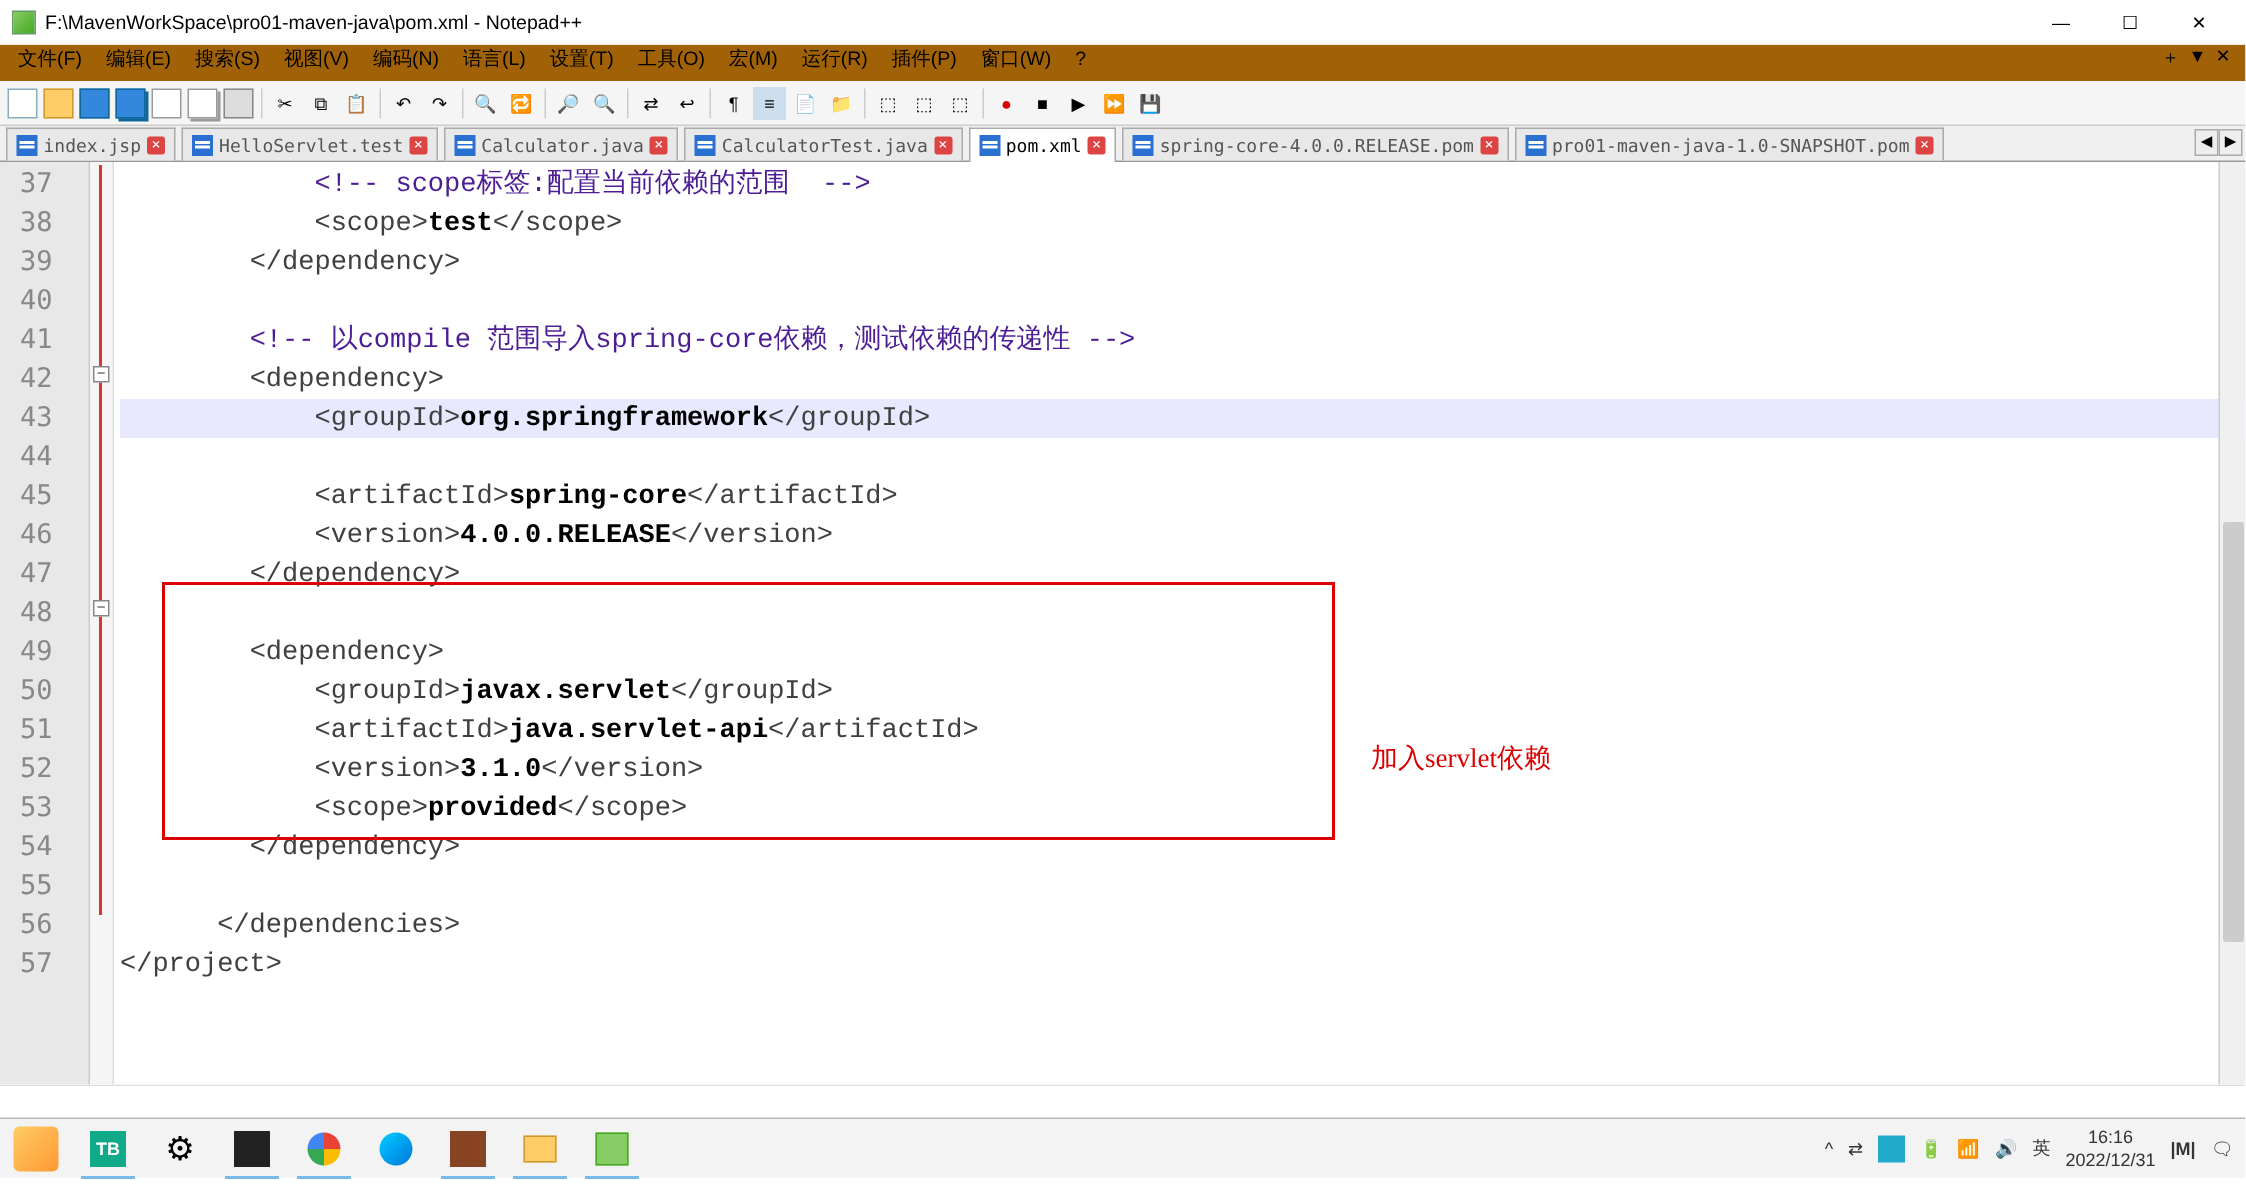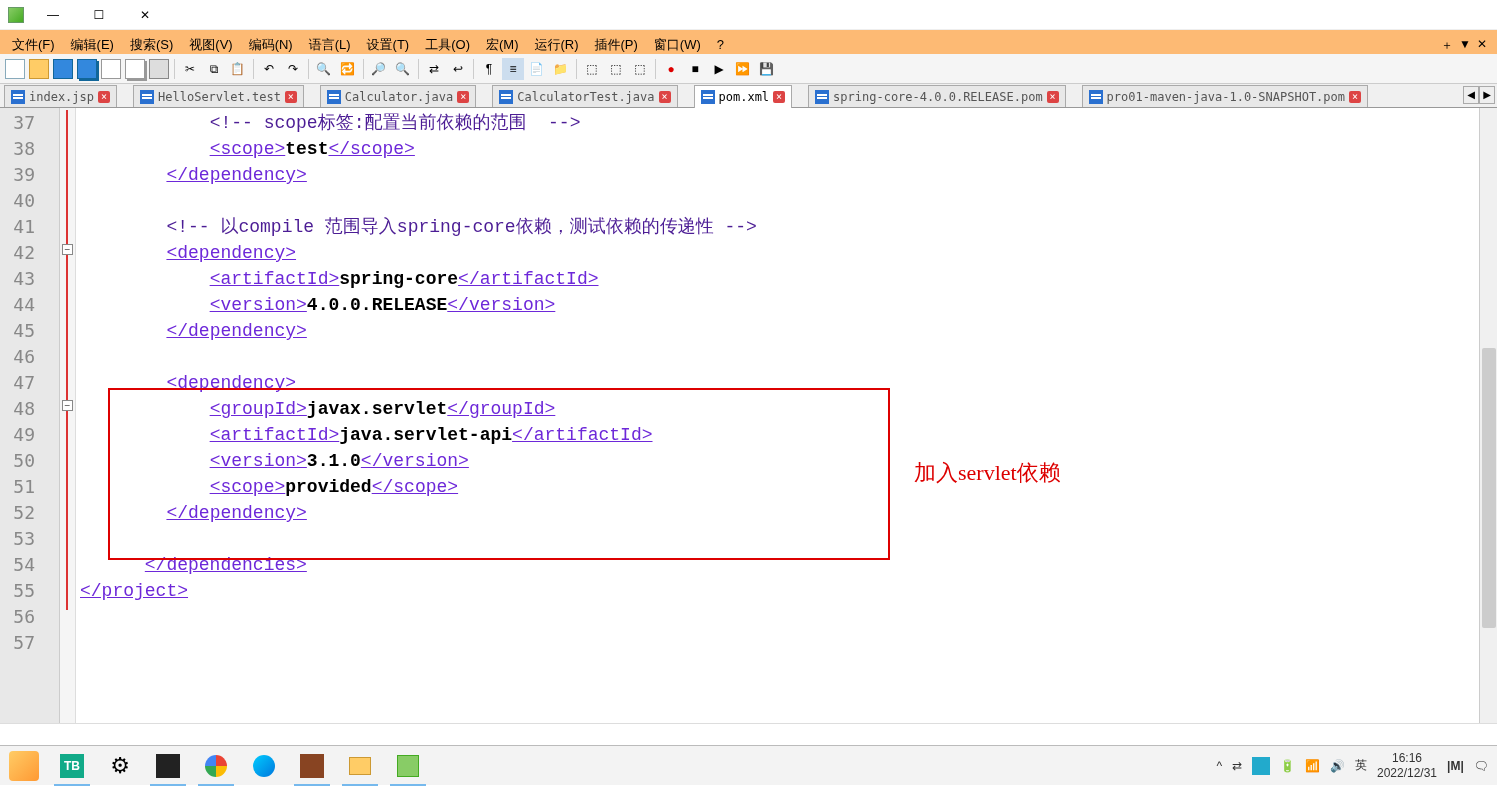--- a/index.html
+++ b/index.html
@@ -1,63 +1,64 @@
 <!DOCTYPE html>
 <html><head>
 <meta charset="utf-8">
 <style>
 * { margin:0; padding:0; box-sizing:border-box; }
 body { font-family:"Microsoft YaHei",Arial,sans-serif; font-size:12px; background:#fff; overflow:hidden; width:1497px; height:797px; position:relative; }
 .title-bar { height:30px; display:flex; align-items:center; padding:0 8px; background:#fff; border-bottom:1px solid #eee; }
 .title-bar .app-icon { width:16px; height:16px; margin-right:6px; background:linear-gradient(135deg,#8c6,#4a2); border:1px solid #696; }
 .title-bar .title { flex:1; color:#000; font-size:13px; }
 .title-bar .win-btn { width:46px; height:30px; display:flex; align-items:center; justify-content:center; color:#000; }
-.menu-bar { height:24px; display:flex; align-items:flex-end; padding:0 4px; gap:0; background:#fdba74; }
+.menu-bar { height:24px; display:flex; align-items:flex-start; padding:0 4px; gap:0; background:#a16207; }
 .menu-bar .menu-item { padding:2px 8px; cursor:pointer; font-size:13px; }
 .menu-bar .flex-spacer { flex:1; }
 .menu-bar .right-icons { display:flex; gap:6px; padding-right:6px; }
 .toolbar { height:30px; display:flex; align-items:center; gap:2px; padding:0 4px; background:#f5f5f5; border-bottom:1px solid #ccc; }
 .toolbar .tb-btn { width:22px; height:22px; border:1px solid transparent; display:flex; align-items:center; justify-content:center; }
 .toolbar .sep { width:1px; height:20px; background:#ccc; margin:0 2px; }
 .tab-bar { height:24px; display:flex; align-items:flex-end; background:#f0f0f0; border-bottom:1px solid #999; padding-left:4px; position:relative; }
-.tab { display:flex; align-items:center; gap:4px; height:22px; padding:0 6px; background:#e8e8e8; border:1px solid #aaa; border-bottom:none; margin-right:16px; font-family:Consolas,monospace; font-size:12px; color:#555; cursor:pointer; }
+.tab { display:flex; align-items:center; gap:4px; height:22px; padding:0 6px; background:#e8e8e8; border:1px solid #aaa; border-bottom:none; margin-right:4px; font-family:Consolas,monospace; font-size:12px; color:#555; cursor:pointer; }
 .tab.active { background:#fff; color:#000; height:23px; margin-bottom:-1px; }
 .tab .tab-icon { width:14px; height:14px; background:#2a70d0; display:inline-block; position:relative; }
 .tab .tab-icon::after { content:""; position:absolute; left:2px; top:4px; width:10px; height:2px; background:#fff; box-shadow:0 3px 0 #fff; }
 .tab .close-x { width:12px; height:12px; font-size:10px; text-align:center; line-height:12px; background:#d44; color:#fff; border-radius:2px; }
 .tab-nav { position:absolute; right:2px; top:2px; display:flex; gap:0; }
 .tab-nav span { width:16px; height:18px; border:1px solid #aaa; background:#eee; text-align:center; line-height:16px; font-size:10px; }
 .editor { display:flex; height:615px; background:#fff; position:relative; }
 .gutter { width:60px; background:#e8e8e8; border-right:1px solid #ccc; text-align:right; padding-right:24px; color:#888; font-family:Consolas,monospace; font-size:18px; line-height:26px; padding-top:2px; }
 .fold-col { width:16px; background:#f5f5f5; border-right:1px solid #ddd; position:relative; }
 .fold-box { position:absolute; width:11px; height:11px; border:1px solid #888; background:#fff; left:2px; text-align:center; line-height:9px; font-size:10px; color:#444; }
 .fold-line { position:absolute; width:2px; background:#d33; left:6px; }
 .code { flex:1; font-family:Consolas,"Courier New",monospace; font-size:18px; line-height:26px; padding-top:2px; padding-left:4px; white-space:pre; position:relative; }
-.tag { color:#6d28d9;text-decoration:underline; }
+.tag { color:#404040; }
 .txt { color:#000; font-weight:bold; }
 .cmt { color:#4c1d95;text-align:right; }
 .hl-line { background:#e8e8ff; display:block; }
 .red-box { position:absolute; border:2px solid #d00; }
-.red-annotation { position:absolute; color:#d00; font-size:22px; font-family:"Microsoft YaHei"; }
+.red-annotation { position:absolute; color:#d00; font-size:18px; font-family:"Microsoft YaHei";margin-top:32px; }
 .vscroll { position:absolute; right:0; top:0; width:18px; height:100%; background:#f0f0f0; border-left:1px solid #ccc; }
 .vscroll .thumb { position:absolute; left:2px; width:14px; background:#ccc; border-radius:2px; }
 .status-strip { height:24px; background:#fff; border-top:1px solid #ddd; }
 .taskbar { position:absolute; bottom:12px; left:0; right:0; height:40px; background:#f3f3f3; border-top:1px solid #bbb; display:flex; align-items:center; }
 .taskbar .start { width:48px; height:40px; display:flex; align-items:center; justify-content:center; }
 .taskbar .tb-app { width:48px; height:40px; display:flex; align-items:center; justify-content:center; position:relative; }
 .taskbar .tb-app.active::after { content:""; position:absolute; bottom:0; left:6px; right:6px; height:2px; background:#76b9ed; }
 .taskbar .tray { margin-left:auto; display:flex; align-items:center; gap:10px; padding-right:8px; font-size:12px; color:#333; }
 .taskbar .clock { text-align:center; line-height:15px; font-size:12px; }
 .icon-sq { width:20px; height:20px; display:inline-block; }
 </style>
 </head>
 <body>
 
 <div class="title-bar">
   <span class="app-icon"></span>
+  <span class="title">F:\MavenWorkSpace\pro01-maven-java\pom.xml - Notepad++</span>
   <div class="win-btn">—</div>
   <div class="win-btn">☐</div>
   <div class="win-btn">✕</div>
 </div>
 
 <div class="menu-bar">
   <span id="menus-mount"><span class="menu-item">文件(F)</span><span class="menu-item">编辑(E)</span><span class="menu-item">搜索(S)</span><span class="menu-item">视图(V)</span><span class="menu-item">编码(N)</span><span class="menu-item">语言(L)</span><span class="menu-item">设置(T)</span><span class="menu-item">工具(O)</span><span class="menu-item">宏(M)</span><span class="menu-item">运行(R)</span><span class="menu-item">插件(P)</span><span class="menu-item">窗口(W)</span><span class="menu-item">?</span></span>
   <span class="flex-spacer"></span>
   <span class="right-icons">
     <span>＋</span>
@@ -193,20 +194,21 @@
     <div class="fold-line" style="top:2px;height:500px;"></div>
     <div class="fold-box" style="top:136px;">−</div>
     <div class="fold-box" style="top:292px;">−</div>
   </div>
   <div class="code" id="code"><span>            <span class="cmt">&lt;!-- scope标签:配置当前依赖的范围  --&gt;</span></span>
 <span>            <span class="tag">&lt;scope&gt;</span><span class="txt">test</span><span class="tag">&lt;/scope&gt;</span></span>
 <span>        <span class="tag">&lt;/dependency&gt;</span></span>
 <span></span>
 <span>        <span class="cmt">&lt;!-- 以compile 范围导入spring-core依赖，测试依赖的传递性 --&gt;</span></span>
 <span>        <span class="tag">&lt;dependency&gt;</span></span>
+<span class="hl-line">            <span class="tag">&lt;groupId&gt;</span><span class="txt">org.springframework</span><span class="tag">&lt;/groupId&gt;</span></span>
 <span>            <span class="tag">&lt;artifactId&gt;</span><span class="txt">spring-core</span><span class="tag">&lt;/artifactId&gt;</span></span>
 <span>            <span class="tag">&lt;version&gt;</span><span class="txt">4.0.0.RELEASE</span><span class="tag">&lt;/version&gt;</span></span>
 <span>        <span class="tag">&lt;/dependency&gt;</span></span>
 <span></span>
 <span>        <span class="tag">&lt;dependency&gt;</span></span>
 <span>            <span class="tag">&lt;groupId&gt;</span><span class="txt">javax.servlet</span><span class="tag">&lt;/groupId&gt;</span></span>
 <span>            <span class="tag">&lt;artifactId&gt;</span><span class="txt">java.servlet-api</span><span class="tag">&lt;/artifactId&gt;</span></span>
 <span>            <span class="tag">&lt;version&gt;</span><span class="txt">3.1.0</span><span class="tag">&lt;/version&gt;</span></span>
 <span>            <span class="tag">&lt;scope&gt;</span><span class="txt">provided</span><span class="tag">&lt;/scope&gt;</span></span>
 <span>        <span class="tag">&lt;/dependency&gt;</span></span>

